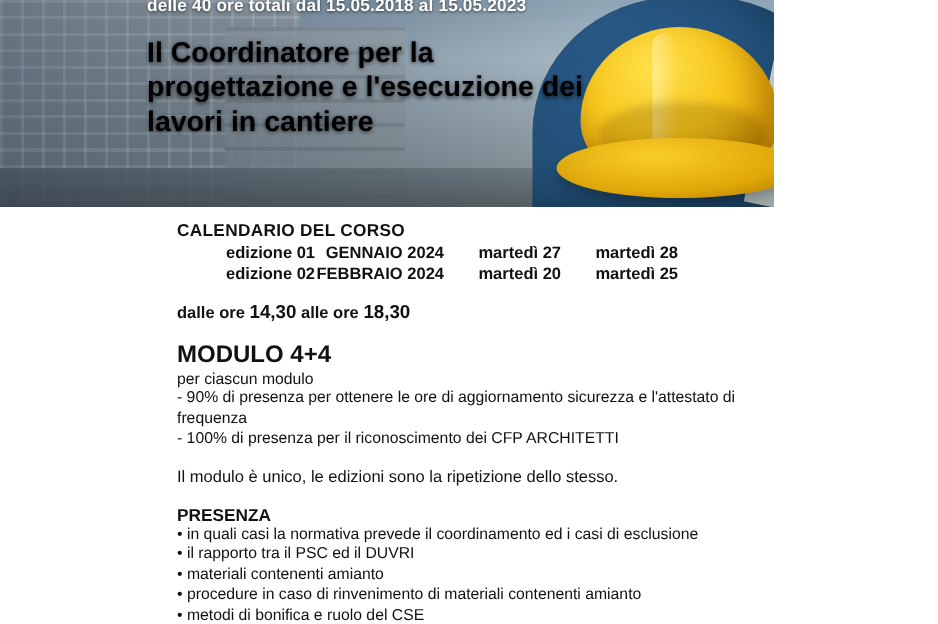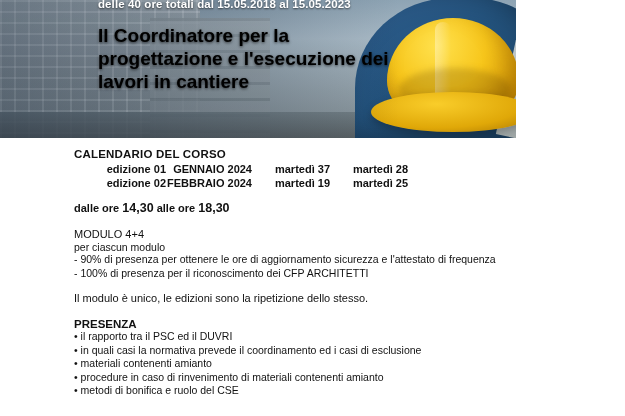--- a/index.html
+++ b/index.html
@@ -166,21 +166,21 @@
     box-shadow: 0 1px 3px rgba(0,0,0,.4);
   }
 
   
   .content {
     position: relative;
     padding: 10px 0 0 0;
     color: #111111;
     font-size: 11px;
   }
-  .lm { margin-left: 74px; }
+  .lm { margin-left: 118px; }
 
   .sec-title {
     font-weight: bold;
     font-size: 11.5px;
     letter-spacing: .2px;
   }
   .cal-rows {
     margin-top: 2px;
   }
   .cal-row {
@@ -203,22 +203,22 @@
     margin-top: 11px;
     font-size: 11px;
     font-weight: bold;
   }
   .orari .time { font-size: 12.5px; }
 
   .modulo {
     margin-top: 13px;
   }
   .modulo-title {
-    font-weight: normal;
-    font-size: 11px;
+    font-weight: bold;
+    font-size: 16px;
   }
   .modulo-sub {
     font-size: 10.5px;
     margin-top: 1px;
   }
   .modulo-li {
     font-size: 10.5px;
     line-height: 13.5px;
   }
   .unico {
@@ -273,27 +273,27 @@
   </div>
 
   <div class="content">
 
     <div class="lm sec-title">CALENDARIO DEL CORSO</div>
 
     <div class="lm cal-rows">
       <div class="cal-row">
         <span class="ed">edizione 01</span>
         <span class="mese">GENNAIO 2024</span>
-        <span class="d1">martedì 37</span>
+        <span class="d1">martedì 27</span>
         <span class="d2">martedì 28</span>
       </div>
       <div class="cal-row">
         <span class="ed">edizione 02</span>
         <span class="mese">FEBBRAIO 2024</span>
-        <span class="d1">martedì 19</span>
+        <span class="d1">martedì 20</span>
         <span class="d2">martedì 25</span>
       </div>
     </div>
 
     <div class="lm orari">
       <span>dalle ore</span>
       <span class="time">14,30</span>
       <span>alle ore</span>
       <span class="time">18,30</span>
     </div>
@@ -302,21 +302,21 @@
       <div class="modulo-title">MODULO 4+4</div>
       <div class="modulo-sub">per ciascun modulo</div>
       <div class="modulo-li">- 90% di presenza per ottenere le ore di aggiornamento sicurezza e l'attestato di frequenza</div>
       <div class="modulo-li">- 100% di presenza per il riconoscimento dei CFP ARCHITETTI</div>
     </div>
 
     <div class="lm unico">Il modulo è unico, le edizioni sono la ripetizione dello stesso.</div>
 
     <div class="lm argomenti">
       <div class="arg-title">PRESENZA</div>
+      <div class="arg-li">• in quali casi la normativa prevede il coordinamento ed i casi di esclusione</div>
       <div class="arg-li">• il rapporto tra il PSC ed il DUVRI</div>
-      <div class="arg-li">• in quali casi la normativa prevede il coordinamento ed i casi di esclusione</div>
       <div class="arg-li">• materiali contenenti amianto</div>
       <div class="arg-li">• procedure in caso di rinvenimento di materiali contenenti amianto</div>
       <div class="arg-li">• metodi di bonifica e ruolo del CSE</div>
     </div>
 
   </div>
 </div>
 
 </body></html>

